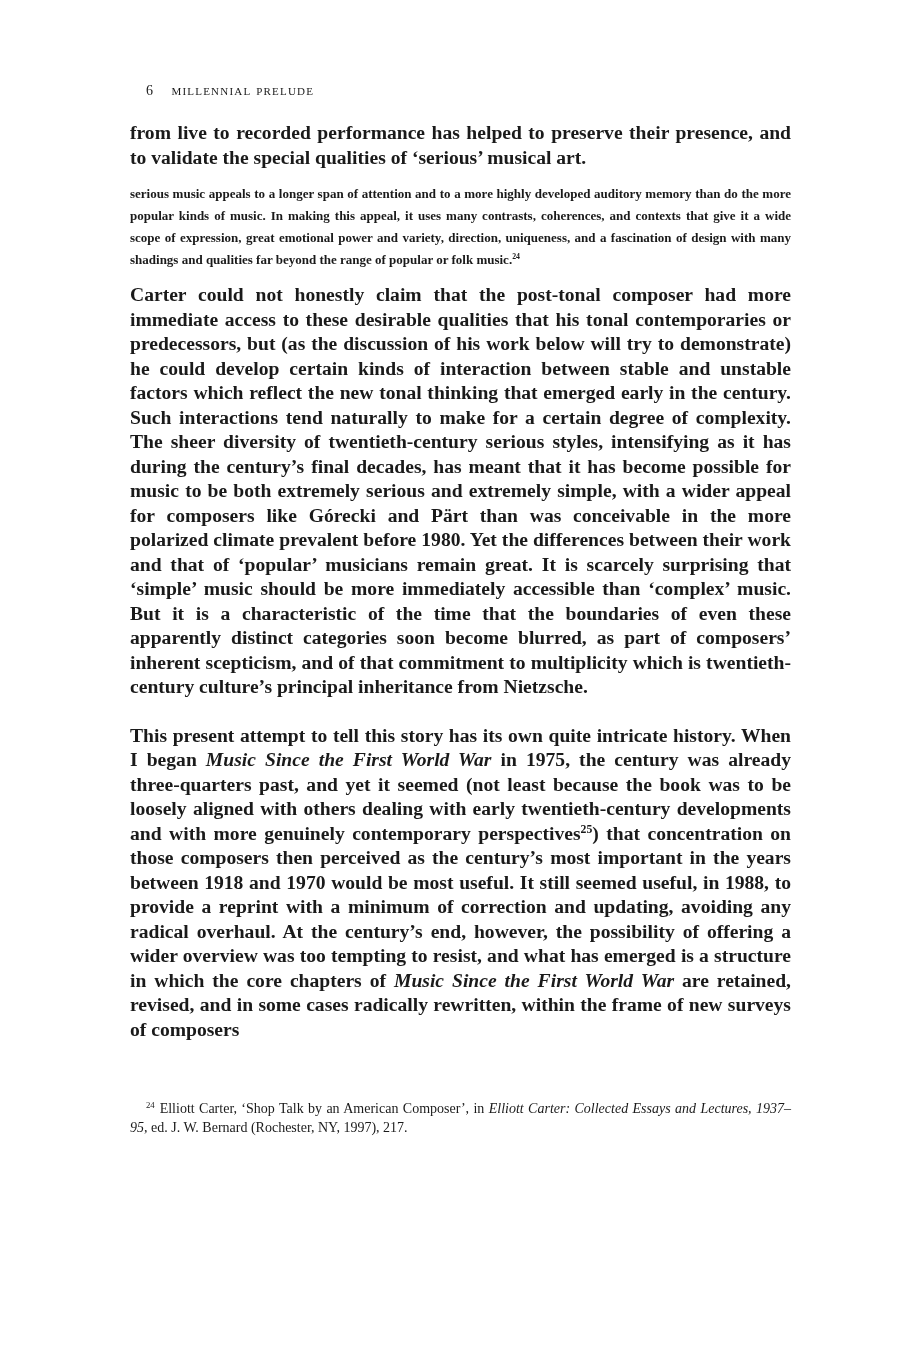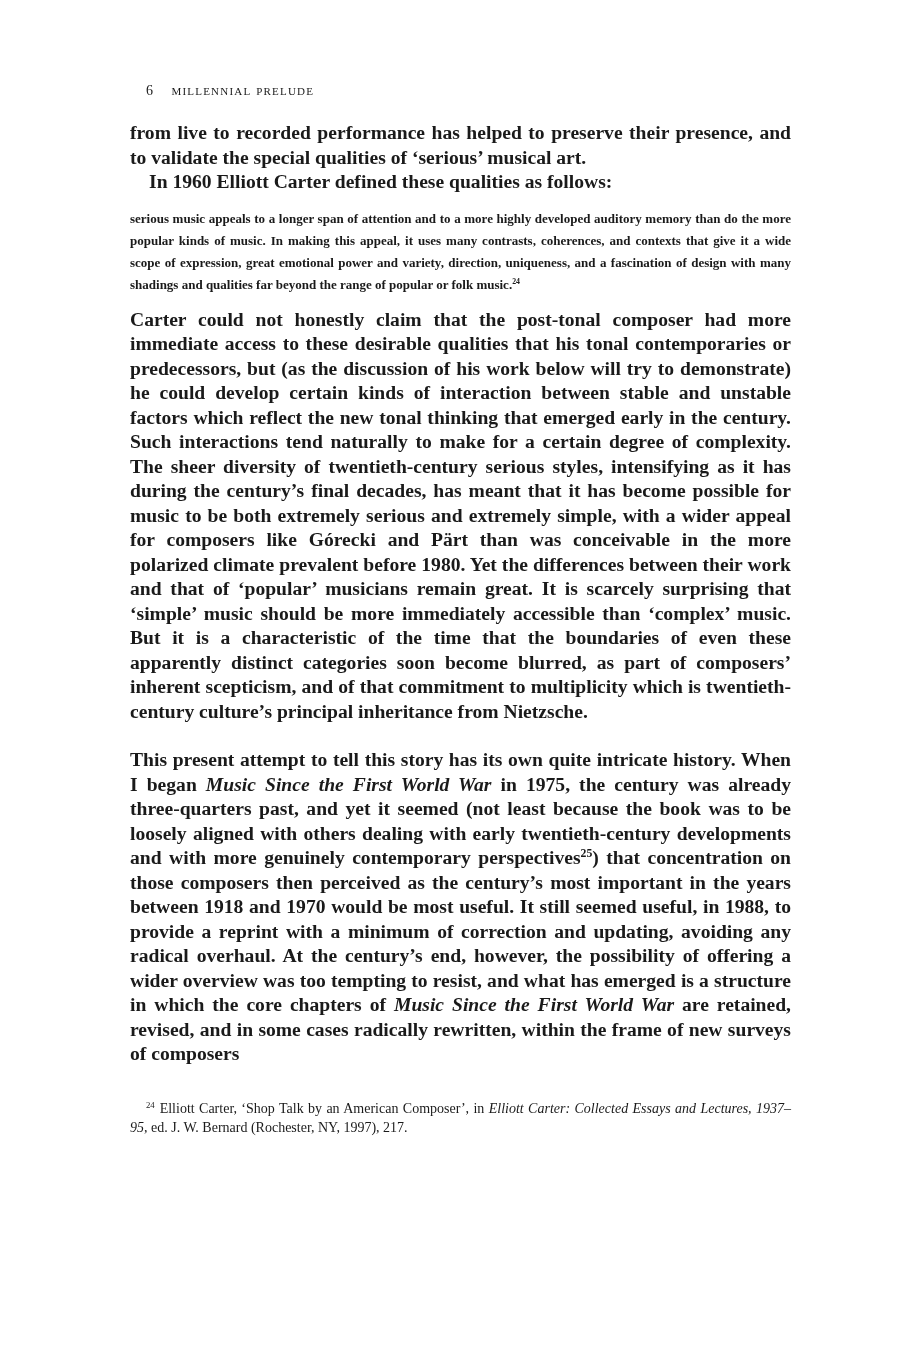--- a/index.html
+++ b/index.html
@@ -28,21 +28,20 @@
 
 <div class="page">
 
   <div class="running-head">
     <span class="pg osf">6</span>
     <span class="title">MILLENNIAL PRELUDE</span>
   </div>
 
   <div class="body osf">
     <p>from live to recorded performance has helped to preserve their presence, and to validate the special qualities of ‘serious’ musical art.</p>
-    <p class="indent">In 1960 Elliott Carter defined these qualities as follows:</p>
     <p class="quote"><span>serious music appeals to a longer span of attention and to a more highly developed auditory memory than do the more popular kinds of music. In making this appeal, it uses many contrasts, coherences, and contexts that give it a wide scope of expression, great emotional power and variety, direction, uniqueness, and a fascination of design with many shadings and qualities far beyond the range of popular or folk music.</span><sup>24</sup></p>
     <p>Carter could not honestly claim that the post-tonal composer had more immediate access to these desirable qualities that his tonal contemporaries or predecessors, but (as the discussion of his work below will try to demonstrate) he could develop certain kinds of interaction between stable and unstable factors which reflect the new tonal thinking that emerged early in the century. Such interactions tend naturally to make for a certain degree of complexity. The sheer diversity of twentieth-century serious styles, intensifying as it has during the century’s final decades, has meant that it has become possible for music to be both extremely serious and extremely simple, with a wider appeal for composers like Górecki and Pärt than was conceivable in the more polarized climate prevalent before 1980. Yet the differences between their work and that of ‘popular’ musicians remain great. It is scarcely surprising that ‘simple’ music should be more immediately accessible than ‘complex’ music. But it is a characteristic of the time that the boundaries of even these apparently distinct categories soon become blurred, as part of composers’ inherent scepticism, and of that commitment to multiplicity which is twentieth-century culture’s principal inheritance from Nietzsche.</p>
     <div class="gap"></div>
     <p><span>This present attempt to tell this story has its own quite intricate history. When I began </span><i>Music Since the First World War</i><span> in 1975, the century was already three-quarters past, and yet it seemed (not least because the book was to be loosely aligned with others dealing with early twentieth-century developments and with more genuinely contemporary perspectives</span><sup>25</sup><span>) that concentration on those composers then perceived as the century’s most important in the years between 1918 and 1970 would be most useful. It still seemed useful, in 1988, to provide a reprint with a minimum of correction and updating, avoiding any radical overhaul. At the century’s end, however, the possibility of offering a wider overview was too tempting to resist, and what has emerged is a structure in which the core chapters of </span><i>Music Since the First World War</i><span> are retained, revised, and in some cases radically rewritten, within the frame of new surveys of composers</span></p>
   </div>
 
   <div class="footnotes osf">
     <p class="fn"><sup>24</sup><span>Elliott Carter, ‘Shop Talk by an American Composer’, in </span><i>Elliott Carter: Collected Essays and Lectures, 1937–95</i><span>, ed. J. W. Bernard (Rochester, NY, 1997), 217.</span></p>
   </div>
 

